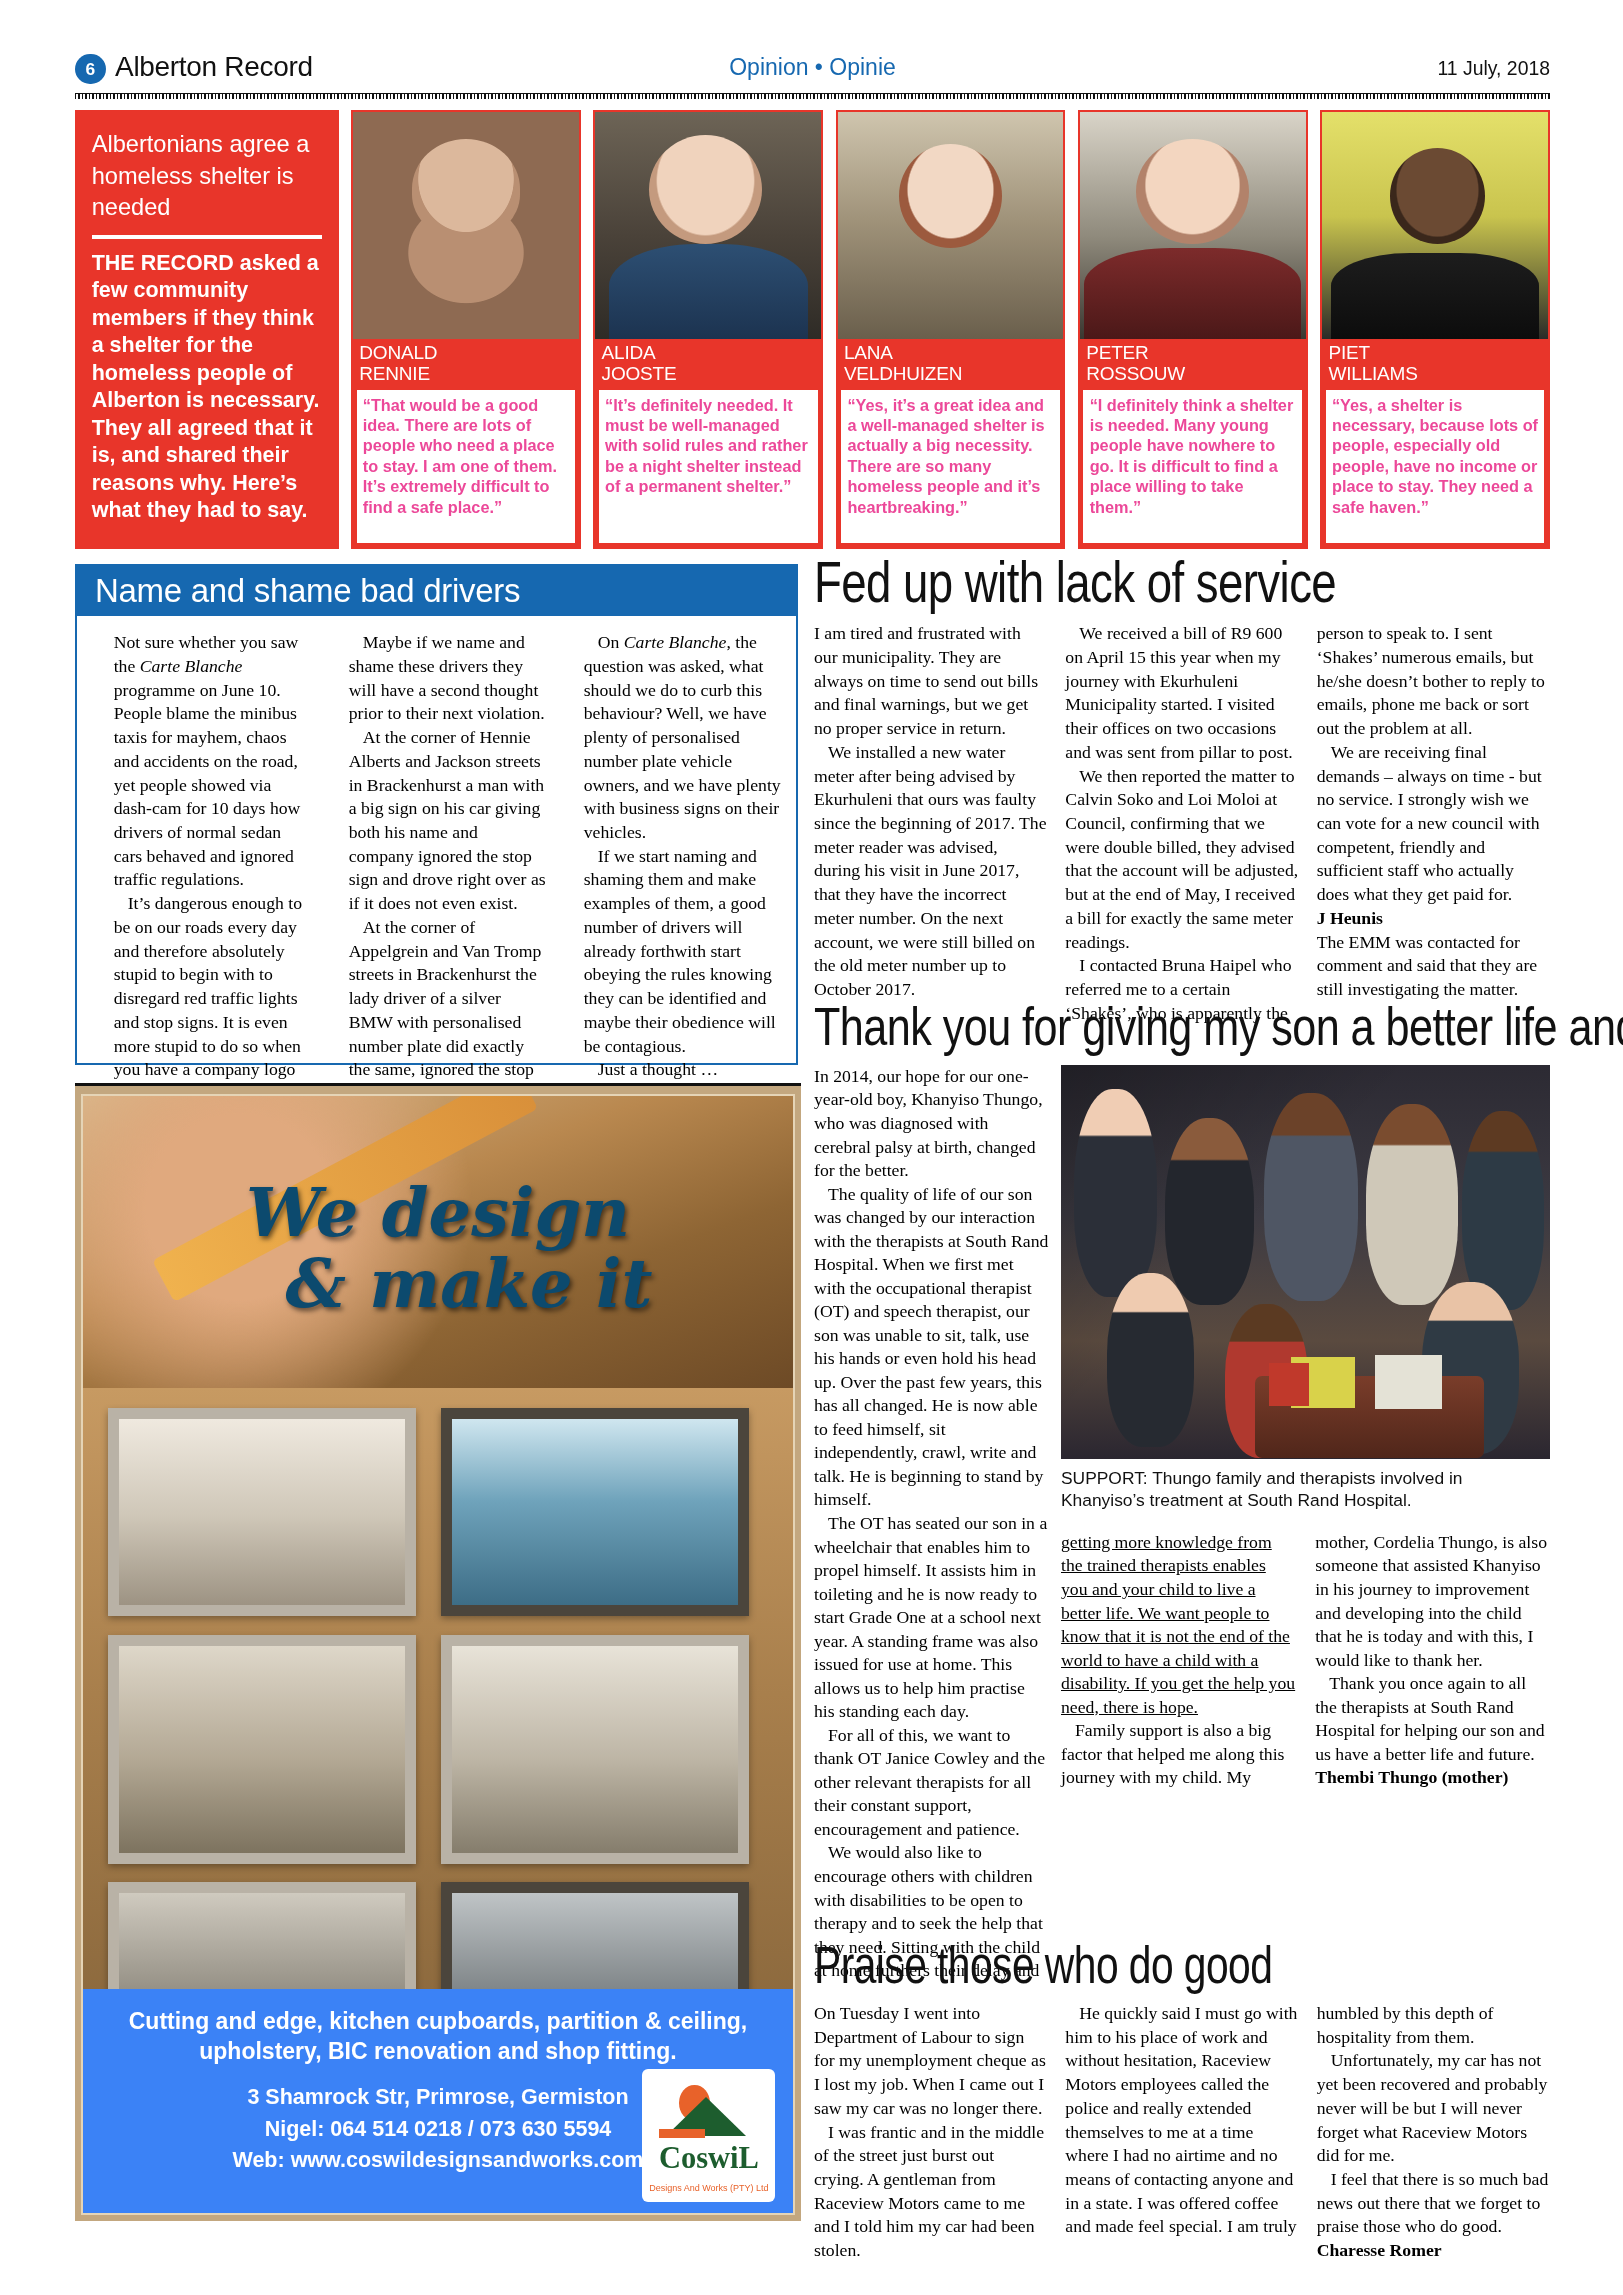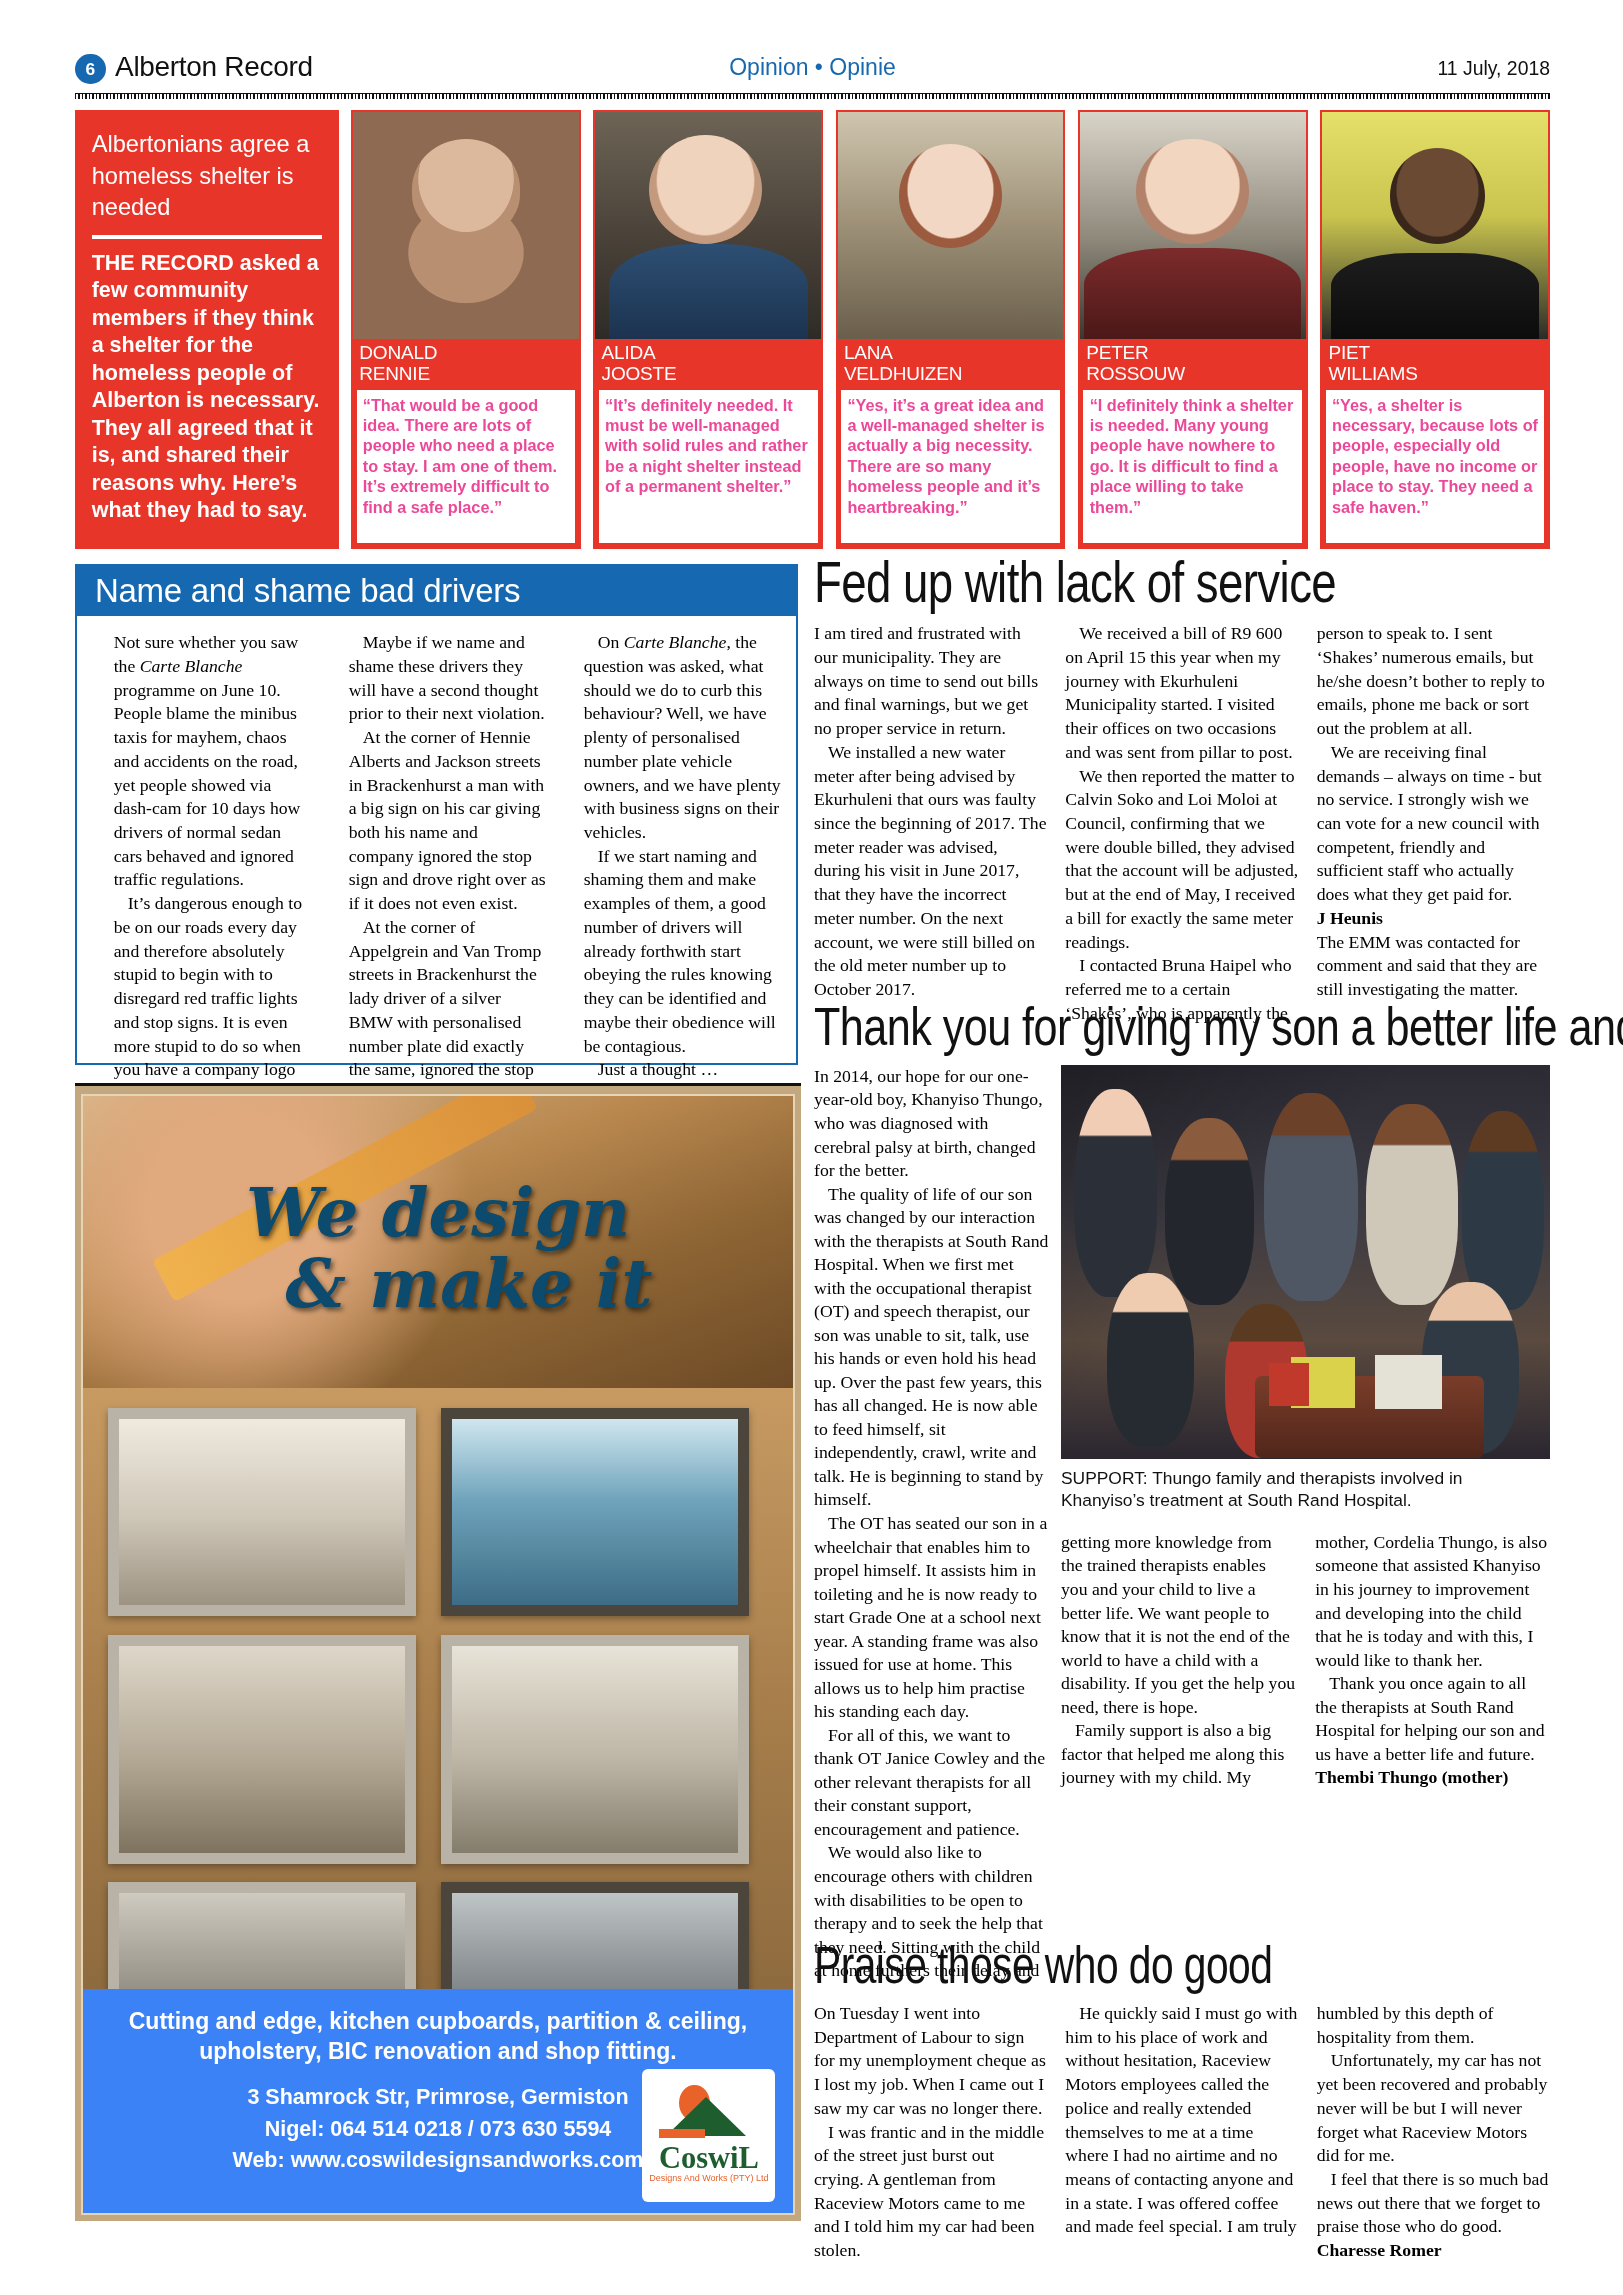--- a/index.html
+++ b/index.html
@@ -166,21 +166,21 @@
     position:absolute; left: 247px; top: 403px; width: 489px;
     font-family: "Liberation Sans", sans-serif;
     font-size: 17.4px; line-height: 1.26; color:#111;
   }
   .thanks-cols23 {
     position:absolute; left: 247px; top: 466px; width: 489px;
     column-count: 2; column-gap: 19.4px;
     font-size: 17.7px; line-height: 1.33;
   }
   .thanks-cols23 p { text-indent: 14px; }
-  .thanks-cols23 p.first { text-indent: 0; }
+  .thanks-cols23 p.first { text-indent: 0; text-decoration: underline; }
   .thanks-cols23 b { font-weight: bold; }
 
   
   .praise { position: absolute; left: 814px; top: 1940px; width: 736px; }
   .praise-title { font-size: 51px; line-height: 1.0; width:125%; letter-spacing:-0.7px; }
   .praise-cols {
     margin-top: 11px; column-count: 3; column-gap: 18px;
     font-size: 17.7px; line-height: 1.34;
   }
   .praise-cols p { text-indent: 14px; }
@@ -256,21 +256,21 @@
     background:#e8622a; border-radius: 50%;
   }
   .ad-logo .bar {
     position:absolute; left: 16.7px; top: 60px; width: 46px; height: 8.3px; background:#e8622a;
   }
   .ad-logo .word {
     position:absolute; left: 0; right: 0; top: 72px; text-align:center;
     font-family: "Liberation Serif", serif; font-weight: bold; font-size: 30.5px; color:#1d5d2e;
   }
   .ad-logo .sub {
-    position:absolute; left: 0; right: 0; top: 104px; text-align:center;
+    position:absolute; left: 0; right: 0; top: 114px; text-align:center;
     font-family: "Liberation Sans", sans-serif; font-size: 9px; color:#e8622a;
   }
 
   
   .pp1{ left:12.5px; top:23.6px; width:83px; height:208px; background:linear-gradient(180deg,#f0cdb4 0 22%, #2b2f38 23% 100%); }
   .pp2{ left:104px; top:53px; width:89px; height:187px; background:linear-gradient(180deg,#8a5b3c 0 22%, #23262d 23% 100%); }
   .pp3{ left:203px; top:28px; width:94px; height:208px; background:linear-gradient(180deg,#6b4229 0 20%, #4f5664 21% 100%); }
   .pp4{ left:305px; top:39px; width:92px; height:201px; background:linear-gradient(180deg,#7a4c2f 0 20%, #cfc8b8 21% 100%); }
   .pp5{ left:401px; top:46px; width:82px; height:199px; background:linear-gradient(180deg,#5d3a22 0 20%, #2d3a45 21% 100%); }
   .pp6{ left:46px;  top:208px; width:87px; height:174px; background:linear-gradient(180deg,#efcbb0 0 22%, #262a31 23% 100%); }

